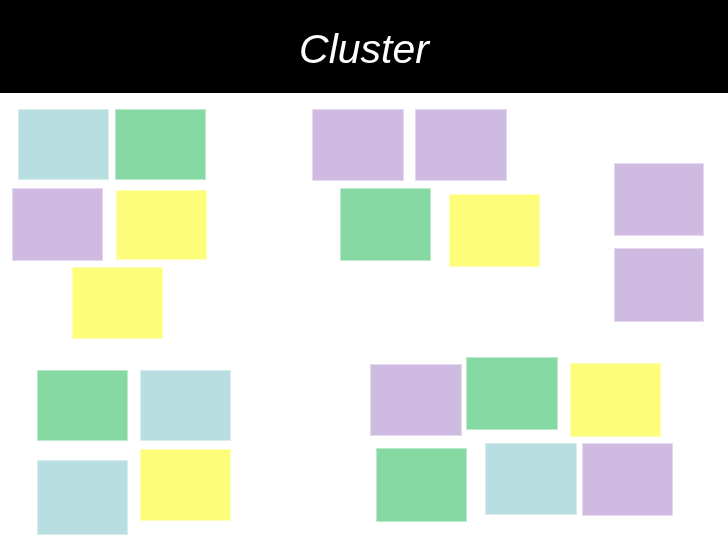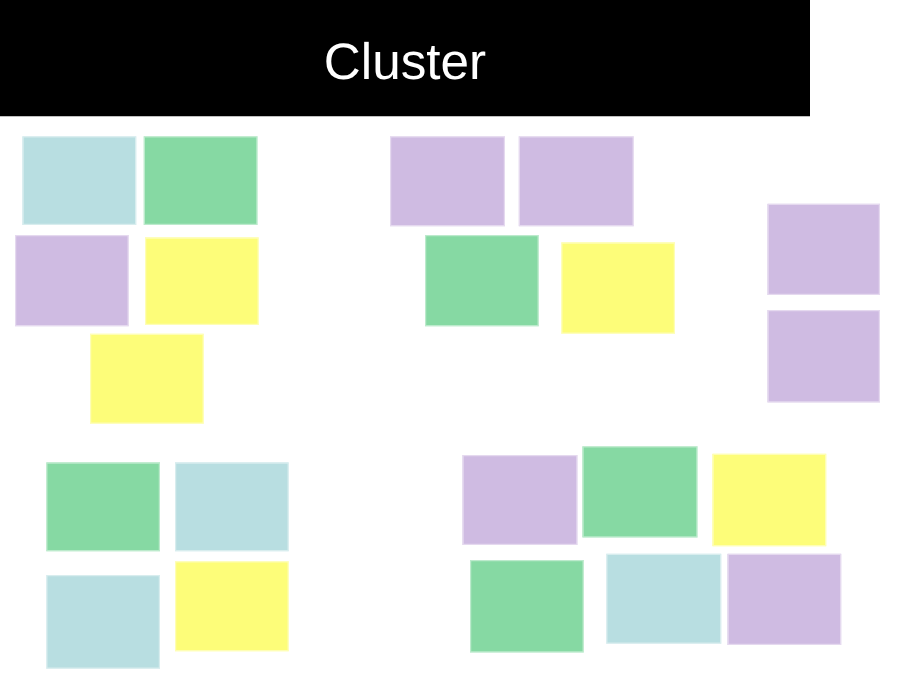--- a/index.html
+++ b/index.html
@@ -12,26 +12,27 @@
     width: 728px;
     height: 546px;
     background: #ffffff;
     overflow: hidden;
     font-family: "Liberation Sans", sans-serif;
   }
   .header {
     position: absolute;
     left: 0;
     top: 0;
-    width: 648px;
+    width: 728px;
     height: 93px;
     background: #000000;
     display: flex;
     align-items: center;
     justify-content: center;
+    font-style: italic;
   }
   .title {
     color: #ffffff;
     font-size: 41px;
     font-weight: 400;
     letter-spacing: 0px;
     margin-top: 6px;
   }
   .canvas {
     position: absolute;

